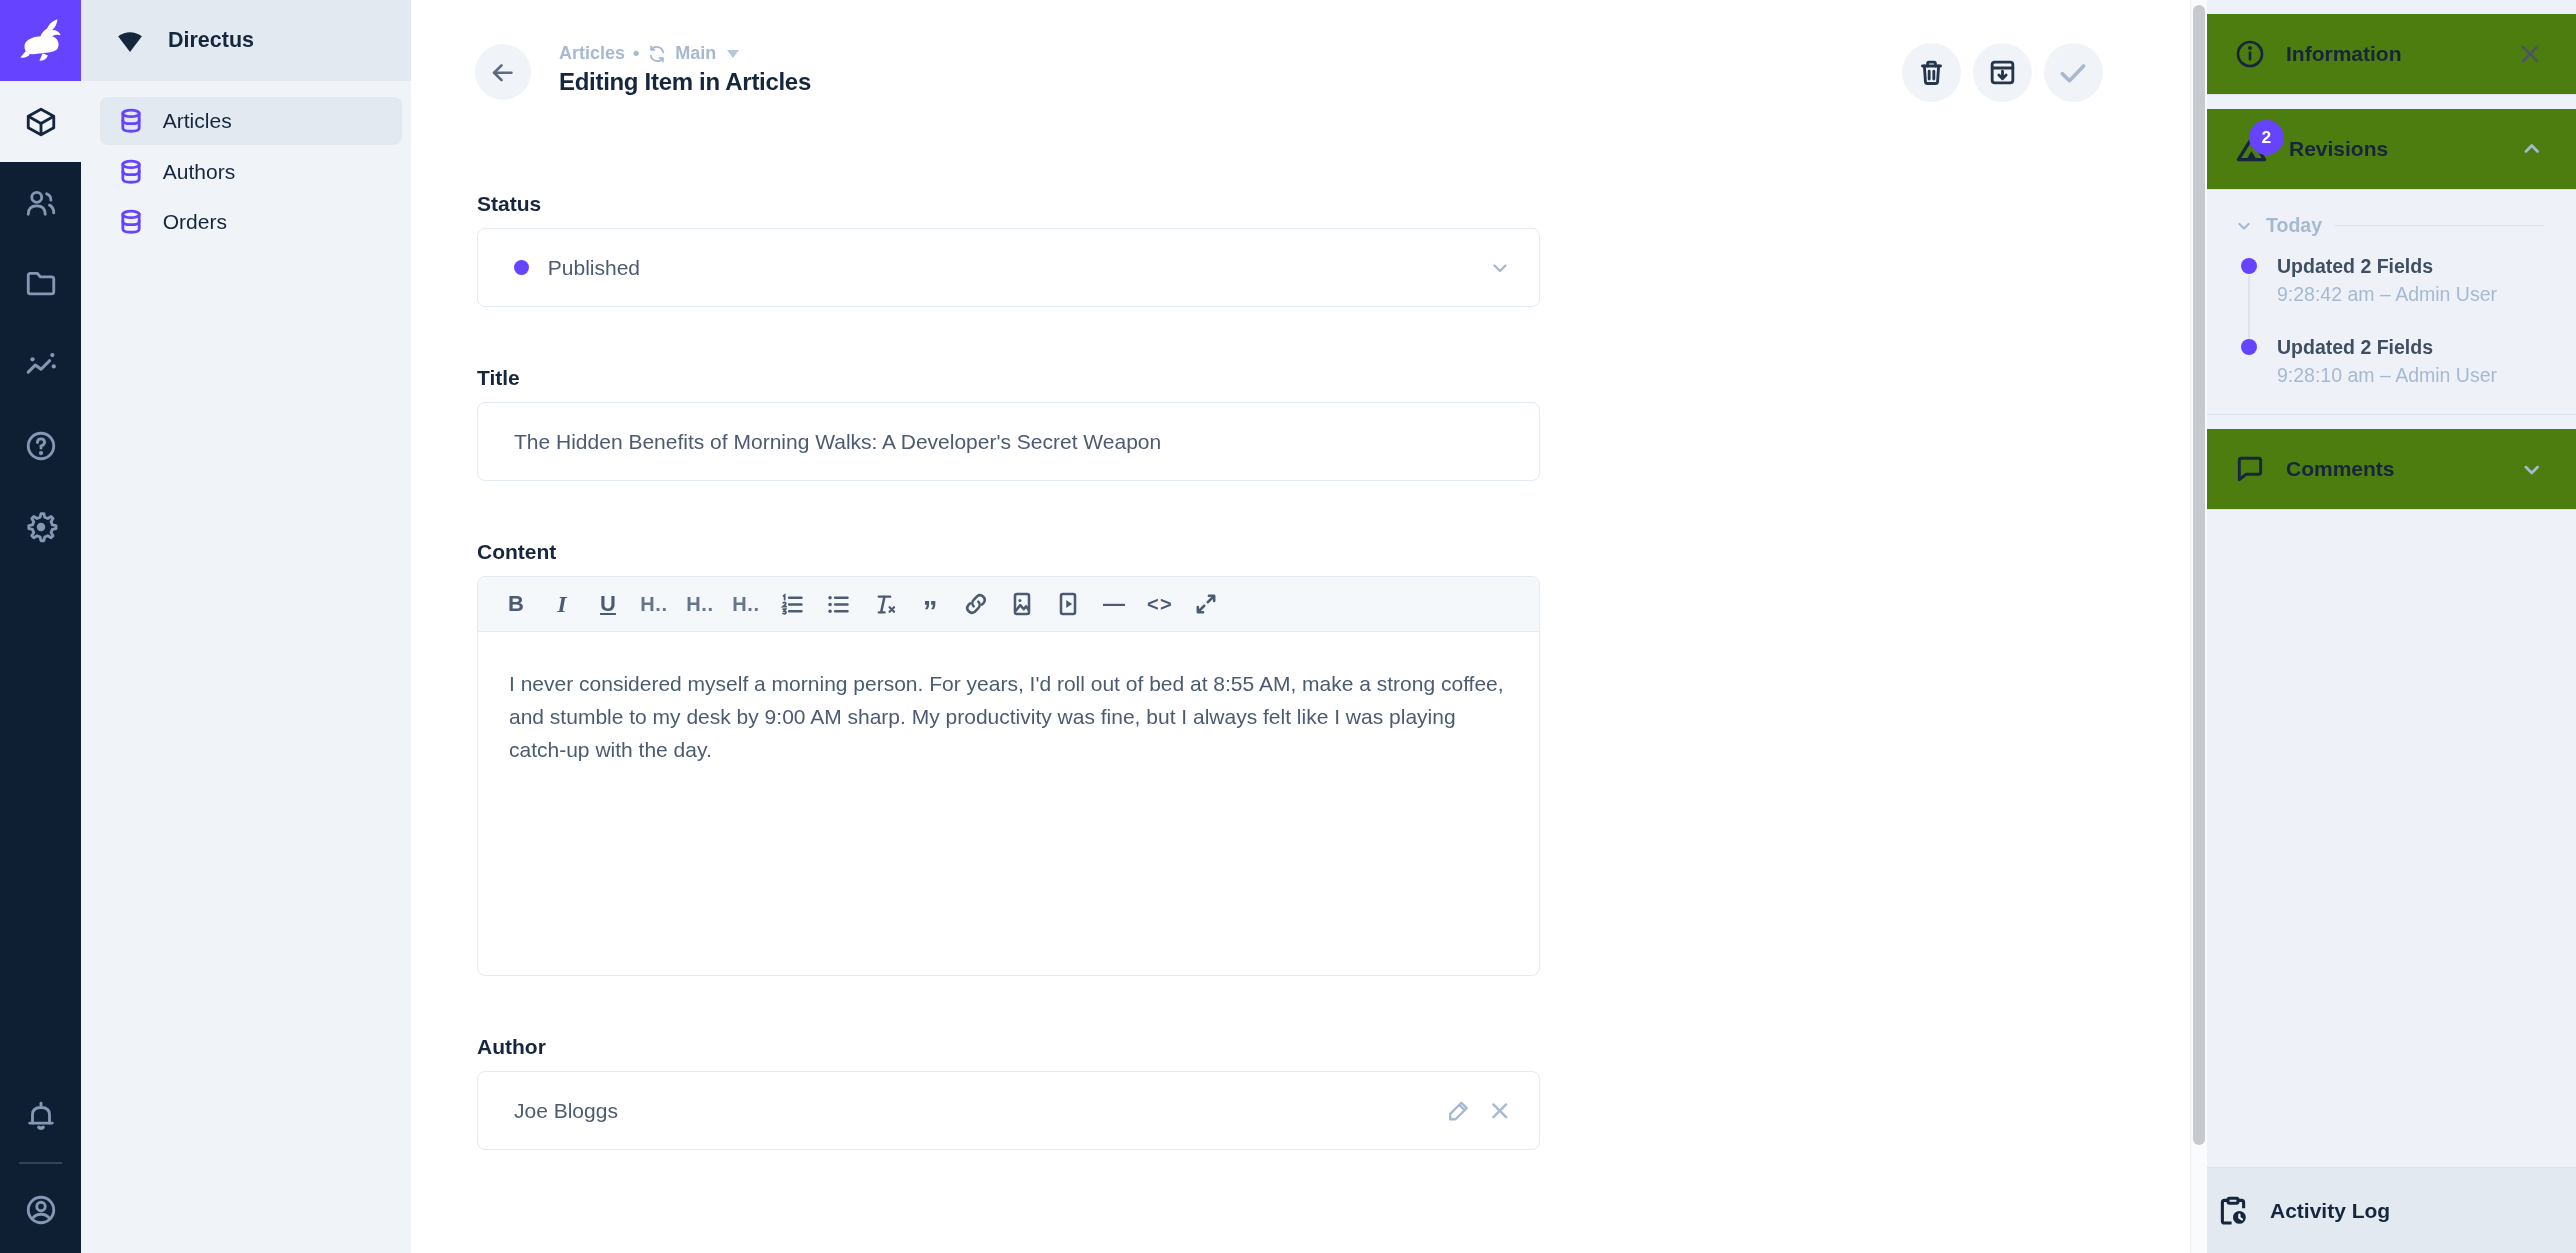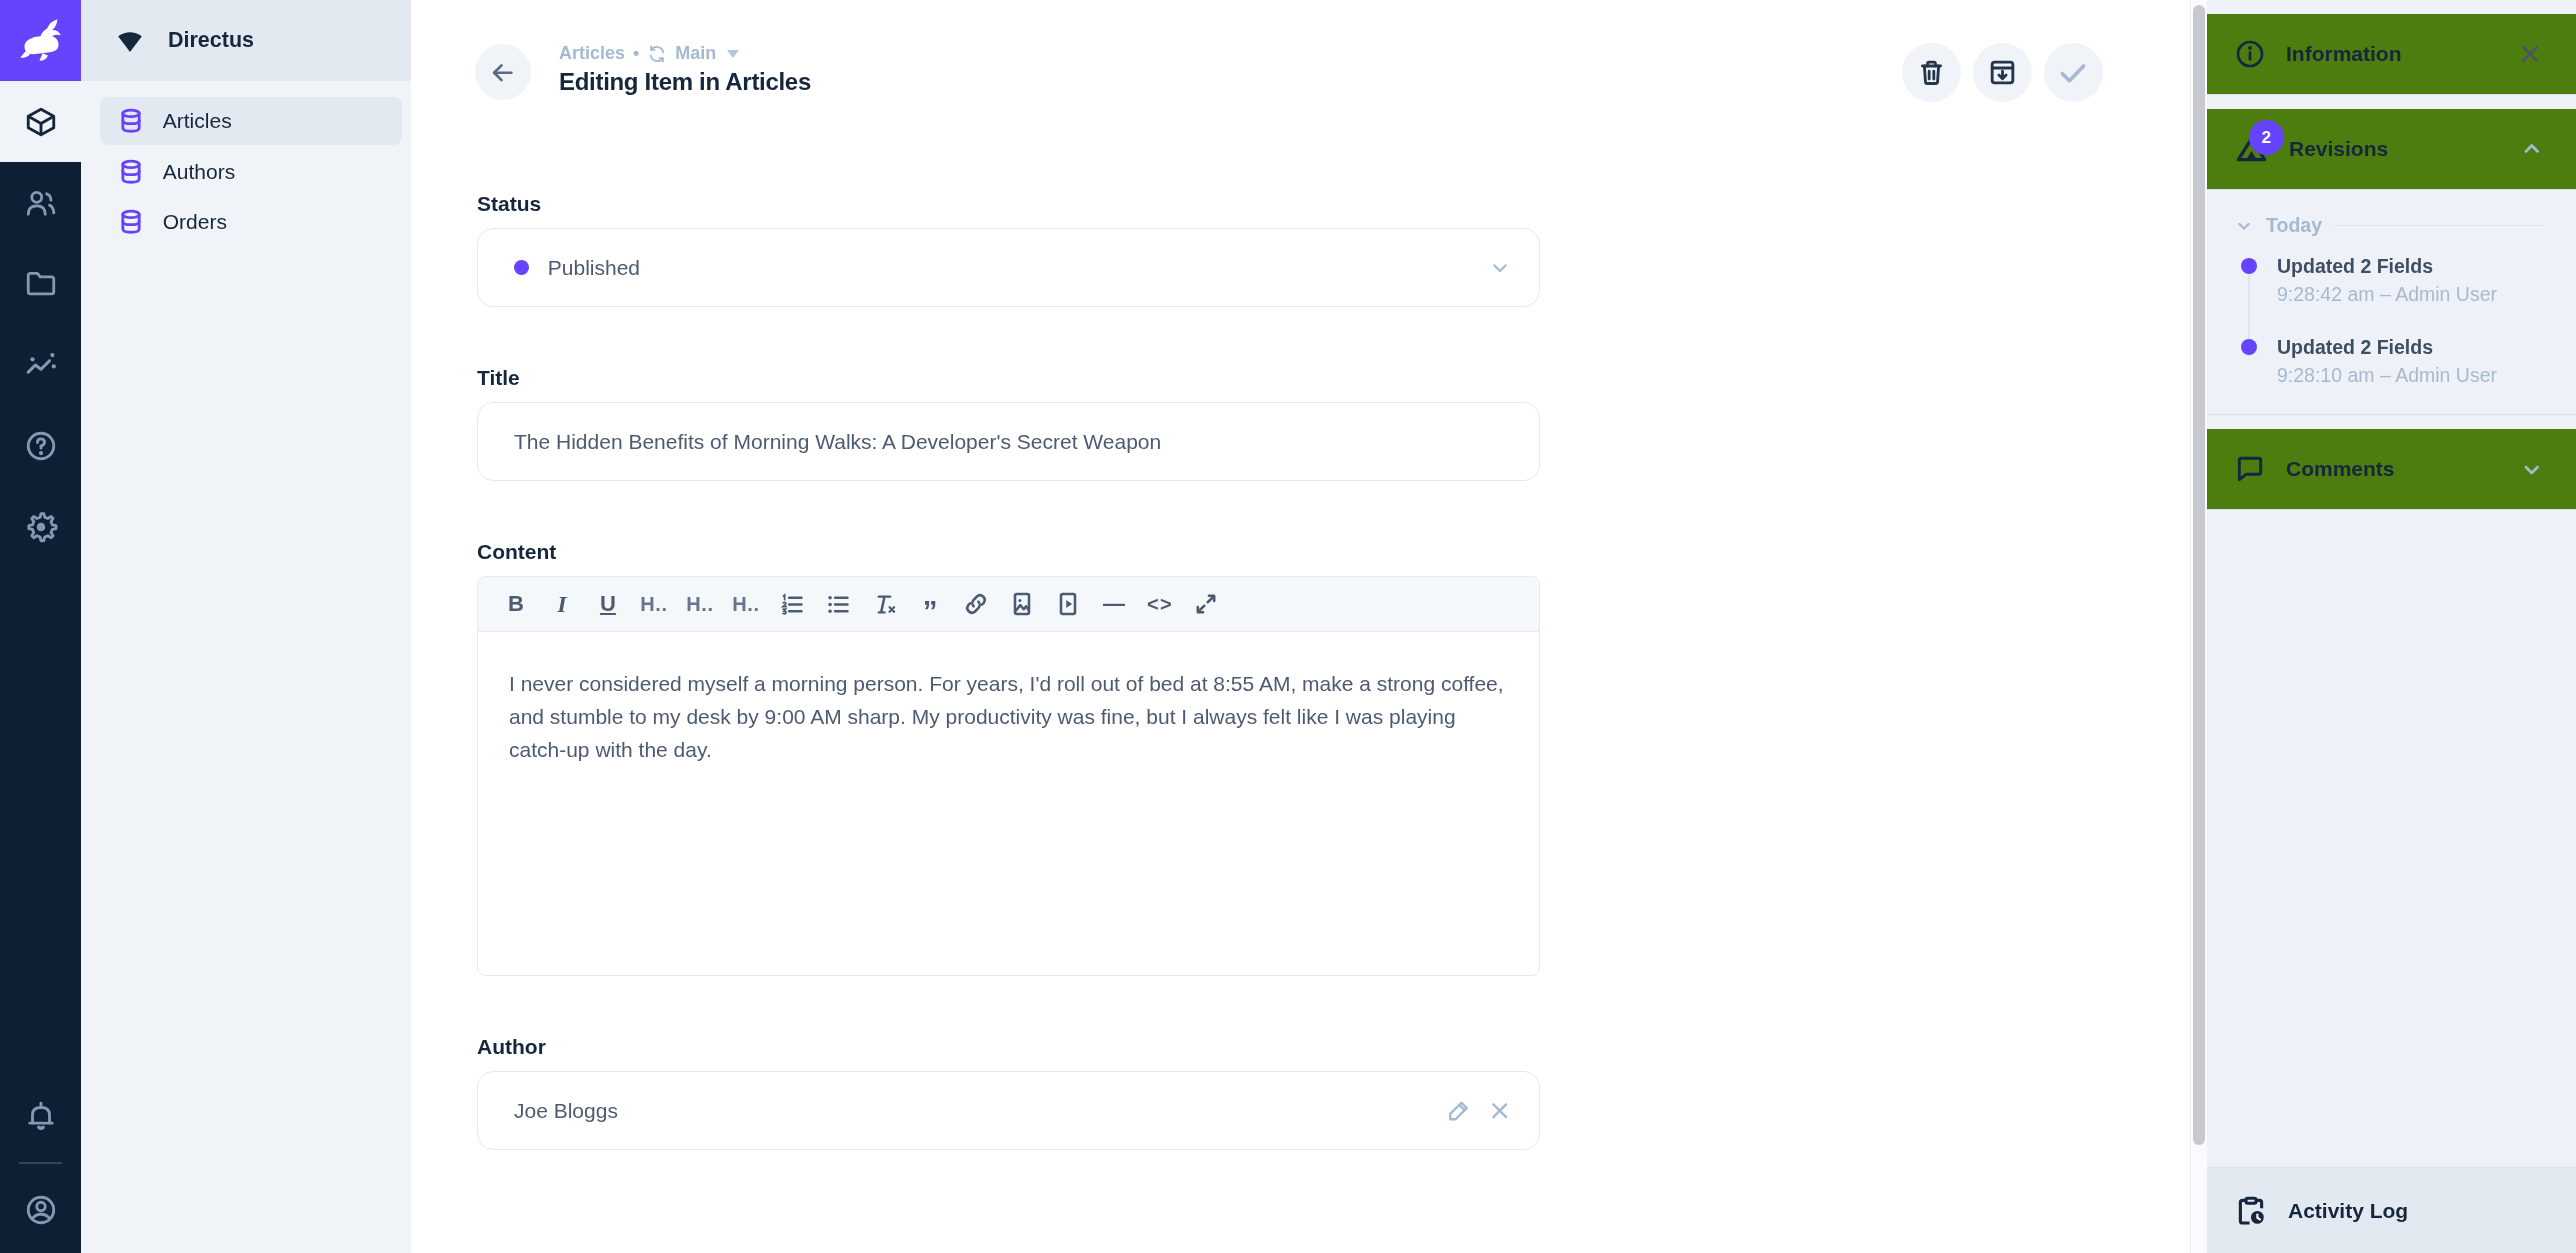--- a/index.html
+++ b/index.html
@@ -58,21 +58,21 @@
   .header-actions { display:flex; gap:12px; }
   .action-btn {
     width:59px; height:59px; border-radius:50%; background:#f0f4f9;
     display:flex; align-items:center; justify-content:center; cursor:pointer;
   }
 
   .form { padding:44px 0 0 66px; width:1181px; }
   .field { margin-bottom:59px; }
   .field-label { font-size:21px; font-weight:700; color:#16263d; margin-bottom:12px; }
   .input-box {
-    width:1063px; min-height:79px; border:1.3px solid #e4eaf1; border-radius:16px; background:#fff;
+    width:1063px; min-height:79px; border:1.3px solid #e4eaf1; border-radius:8px; background:#fff;
     display:flex; align-items:center; padding:0 27px 0 36px; font-size:21px; color:#4c5b72;
   }
   .status-dot { width:14.8px; height:14.8px; border-radius:50%; background:#6644ff; margin-right:19px; }
   .box-spring { flex:1; }
 
   .editor { width:1063px; border:1.3px solid #e4eaf1; border-radius:8px; overflow:hidden; }
   .toolbar {
     height:55px; background:#f5f8fb; border-bottom:1.3px solid #e4eaf1;
     display:flex; align-items:center; padding:0 19px; gap:8px;
   }
@@ -114,21 +114,21 @@
   .rev-entries { position:relative; padding-left:43px; }
   .rev-line { position:absolute; left:14px; top:20px; bottom:31px; width:2px; background:#dde4ee; }
   .rev-entry { margin-bottom:29.5px; position:relative; }
   .rev-entry:last-child { margin-bottom:0; }
   .rev-dot { position:absolute; left:-36px; top:2.7px; width:16px; height:16px; border-radius:50%; background:#6644ff; }
   .rev-title { font-size:19.5px; font-weight:700; color:#3f4e63; }
   .rev-meta { font-size:19.5px; color:#a6b9d1; margin-top:5.4px; }
   .side-fill { flex:1; background:#eef2f8; }
   .activity-bar {
     height:86px; min-height:86px; background:#e3e9f1; border-top:1.3px solid #d9e1ec;
-    display:flex; align-items:center; padding:0 27px; gap:20px; cursor:pointer;
+    display:flex; align-items:center; padding:0 9px; gap:20px; cursor:pointer;
   }
 
   svg { display:block; }
 </style>
 </head>
 <body>
 
 <div class="app">
 
   <aside class="rail">

